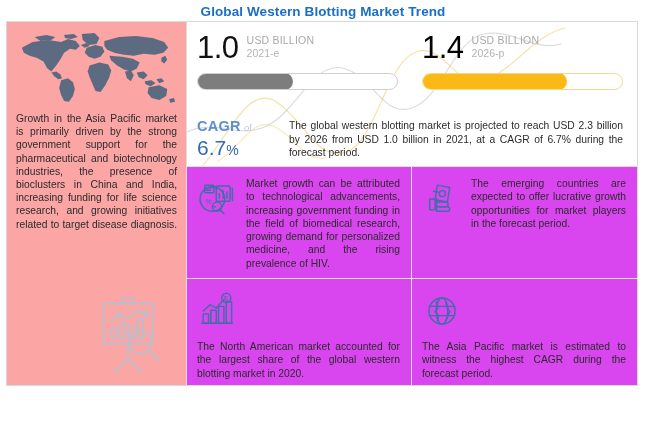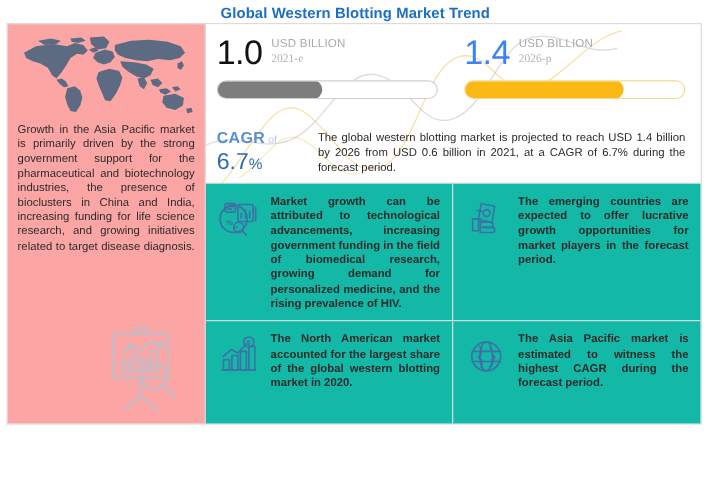--- a/index.html
+++ b/index.html
@@ -109,33 +109,32 @@
     gap:8px;
     height:38px;
   }
   .big-num{
     font-size:31px;
     line-height:33px;
     font-weight:normal;
     letter-spacing:-.5px;
   }
   .big-num.gray{color:#111111;}
-  .big-num.gold{color:#3b82f6;}
+  .big-num.gold{color:#000000;}
   .unit-wrap{padding-top:3px;}
   .unit{
     font-size:10.5px;
     color:#a9a9a9;
     line-height:13px;
     letter-spacing:.2px;
   }
   .year{
     font-size:10.5px;
     color:#b4b4b4;
     line-height:13px;
-    font-family:Liberation Serif, serif;
   }
   .bar-track{
     position:relative;
     height:17px;
     border-radius:9px;
     border:1px solid #cfcfcf;
     background:#ffffff;
     box-sizing:border-box;
     overflow:hidden;
     margin-top:4px;
@@ -203,25 +202,24 @@
     grid-template-rows:1fr 1fr;
   }
   .card{
     display:flex;
     align-items:flex-start;
     gap:9px;
     padding:10px 11px 8px 10px;
     box-sizing:border-box;
     border-right:1px solid #e2e2e2;
     border-bottom:1px solid #e2e2e2;
-    background:#14b8a6;
-    font-weight:bold;
+    background:#d946ef;
   }
   .card:nth-child(2),.card:nth-child(4){border-right:none;}
-  .card:nth-child(3),.card:nth-child(4){border-bottom:none;}
+  .card:nth-child(3),.card:nth-child(4){border-bottom:none;flex-direction:column;}
   .card-icon{
     flex:0 0 auto;
     width:40px;height:40px;
     margin-top:2px;
   }
   .card-icon svg{width:100%;height:100%;display:block;}
   .card-text{
     flex:1 1 auto;
     font-size:10.3px;
     line-height:13.3px;
@@ -358,21 +356,21 @@
         </div>
       </div>
 
       <div class="cagr-band">
         <div class="cagr-left">
           <div>
             <span class="cagr-label">CAGR</span><span class="cagr-of">of</span>
           </div>
           <div class="cagr-value"><span>6.7</span><span class="pct">%</span></div>
         </div>
-        <div class="cagr-desc">The global western blotting market is projected to reach USD 1.4 billion by 2026 from USD 0.6 billion in 2021, at a CAGR of 6.7% during the forecast period.</div>
+        <div class="cagr-desc">The global western blotting market is projected to reach USD 2.3 billion by 2026 from USD 1.0 billion in 2021, at a CAGR of 6.7% during the forecast period.</div>
       </div>
 
       <div class="cards">
 
         <div class="card">
           <div class="card-icon">
             <svg viewBox="0 0 52 52">
               <g fill="none" stroke="#3f6ea8" stroke-width="1.9" stroke-linecap="round" stroke-linejoin="round">
                 <circle cx="20" cy="26" r="16"></circle>
                 <text x="11" y="33" font-size="9" fill="#3f6ea8" stroke="none" font-family="Liberation Sans, sans-serif">%</text>

